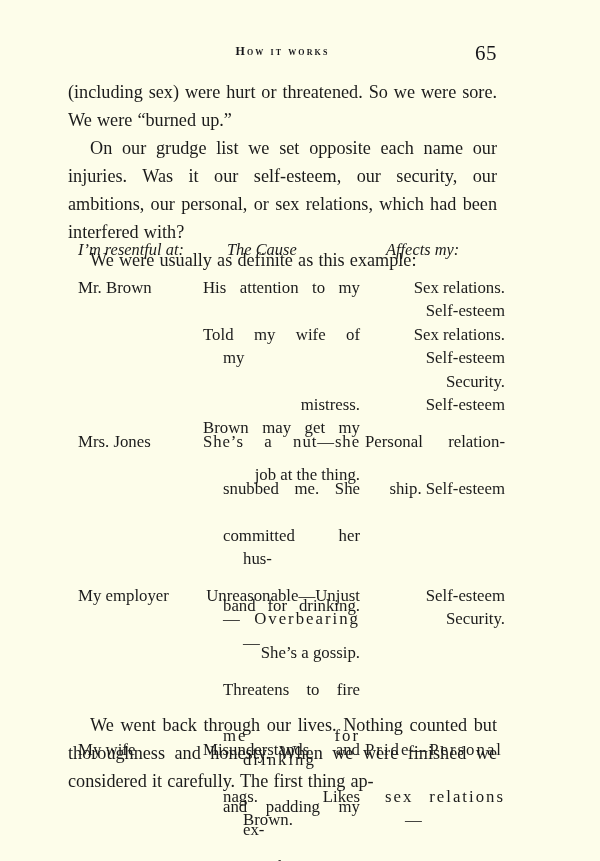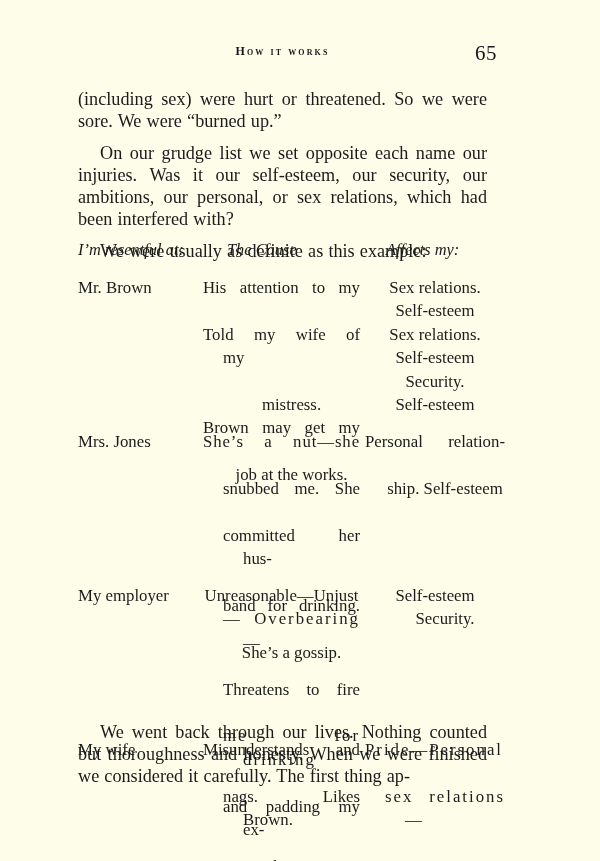--- a/index.html
+++ b/index.html
@@ -53,23 +53,23 @@
     letter-spacing: 0.5px;
   }
 
   
   .textblock {
     position: absolute;
     left: 68px;
     width: 429px;
   }
   p.para {
-    margin: 10px;
+    margin: 0;
     font-size: 18.2px;
-    line-height: 22px;
+    line-height: 28px;
     text-align: justify;
     text-justify: inter-word;
     color: #1b1b1b;
     word-spacing: 0.6px;
   }
   p.para.indent {
     text-indent: 22px;
   }
 
   #intro-block { top: 78px; }
@@ -138,21 +138,21 @@
     display: block;
     text-align: justify;
     text-justify: inter-word;
   }
   .just-line:after {
     content: "";
     display: inline-block;
     width: 100%;
     height: 0;
   }
-  .flush { text-align: center; }
+  .flush { text-align: right; }
   .flush:after { content: none; }
 
   .hang {
     display: block;
     padding-left: 20px;
     text-indent: -20px;
   }
 
   
   .ls1 { letter-spacing: 0.9px; }
@@ -185,21 +185,21 @@
       <div class="col-head c3">Affects my:</div>
     </div>
 
     <div class="row" style="height:142px;">
       <div class="cell cell-person">Mr. Brown</div>
       <div class="cell cell-cause">
         <span class="just-line ws2">His attention to my</span>
         <span class="just-line ws2">Told my wife of my</span>
         <span class="just-line flush hang">mistress.</span>
         <span class="just-line ws2">Brown may get my</span>
-        <span class="just-line flush hang">job at the works.</span>
+        <span class="just-line flush hang">job at the thing.</span>
       </div>
       <div class="cell cell-affects">
         <span class="just-line flush">Sex relations.</span>
         <span class="just-line flush">Self-esteem</span>
         <span class="just-line flush">Sex relations.</span>
         <span class="just-line flush">Self-esteem</span>
         <span class="just-line flush">Security.</span>
         <span class="just-line flush">Self-esteem</span>
       </div>
     </div>

